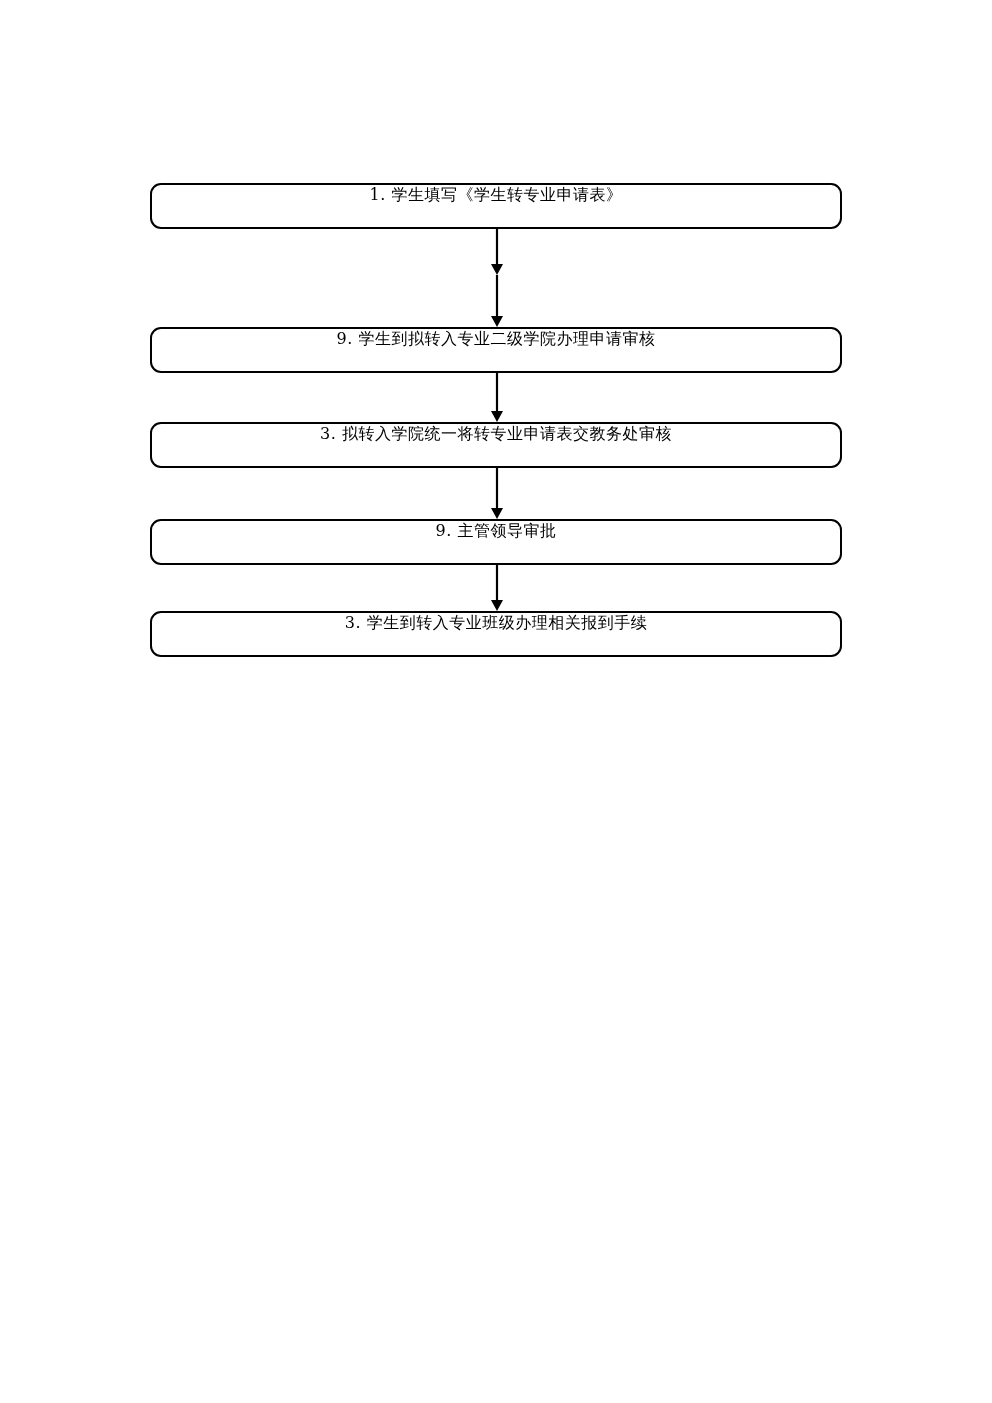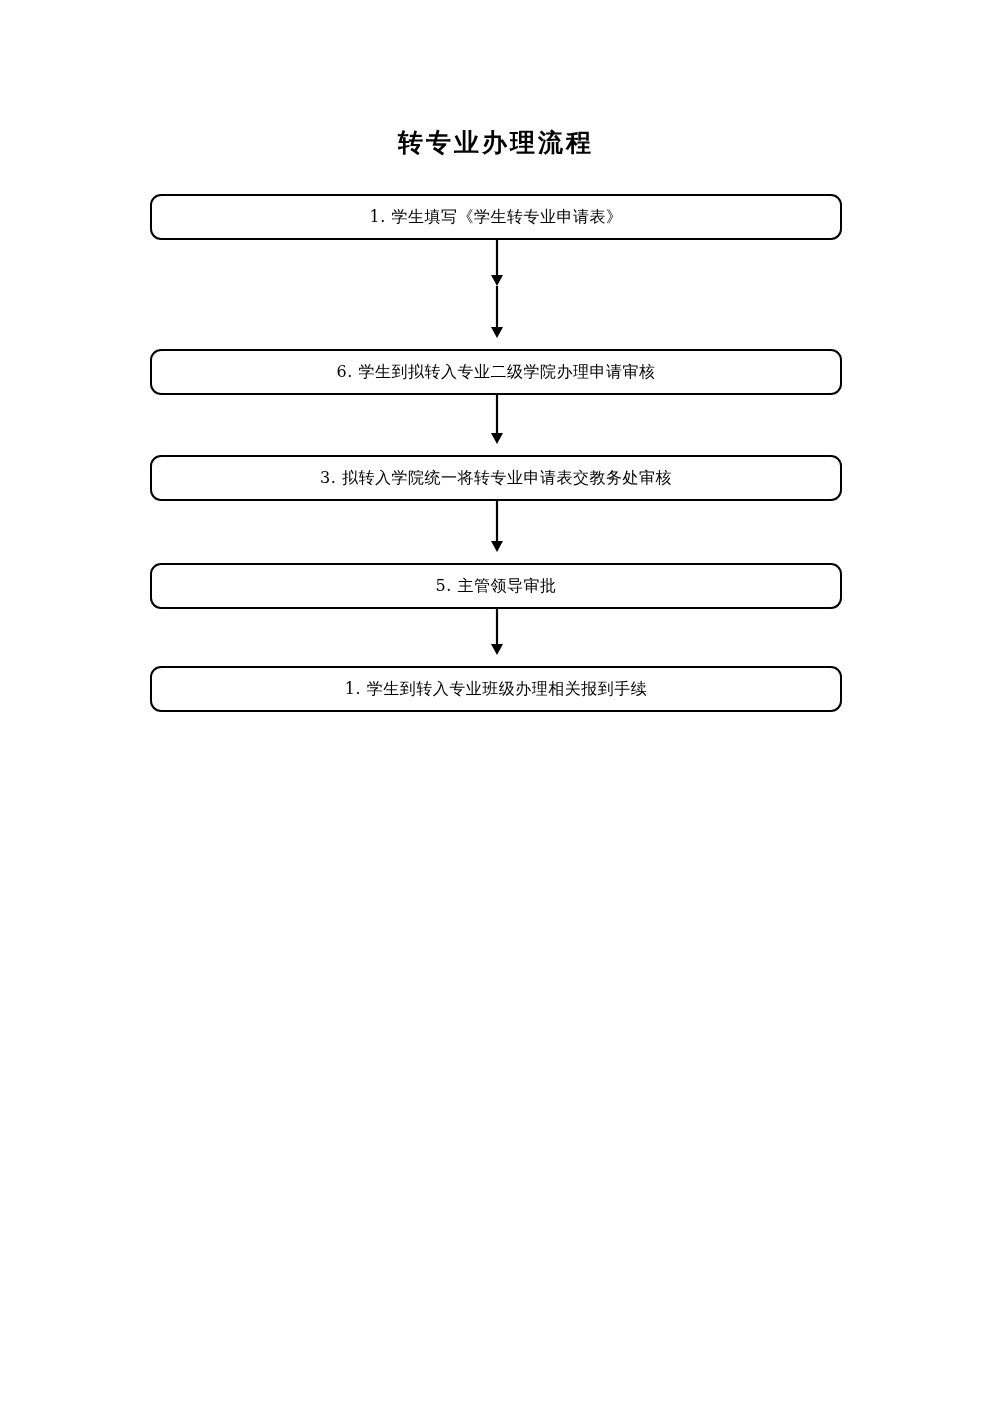--- a/index.html
+++ b/index.html
@@ -48,23 +48,21 @@
   
   .node {
     position: relative;
     box-sizing: border-box;
     width: 692px;
     height: 46px;
     border: 2px solid #000000;
     border-radius: 11px;
     background: #ffffff;
     display: flex;
-    align-items: center;
     justify-content: center;
-    margin-top: 11px;
   }
 
   .node-label {
     font-family: "DejaVu Serif", "Liberation Serif", serif;
     font-size: 16px;
     color: #000000;
     letter-spacing: 0.5px;
     line-height: 20px;
     white-space: nowrap;
     text-align: center;
@@ -88,21 +86,20 @@
   .gap-b { height: 52px; }
   .gap-c { height: 49px; }
   .gap-d { height: 51px; }
   .gap-e { height: 46px; }
 </style>
 </head>
 <body>
 
 <div class="page">
 
-  <div class="doc-title">转专业办理流程</div>
 
   <div class="flow">
 
     <div class="node">
       <span class="node-label">1. 学生填写《学生转专业申请表》</span>
     </div>
 
     <div class="connector gap-a">
       <svg width="692" height="46" viewBox="0 0 692 46" xmlns="http://www.w3.org/2000/svg" aria-hidden="true">
         <line x1="347" y1="0" x2="347" y2="37" stroke="#000000" stroke-width="2.2"></line>
@@ -112,21 +109,21 @@
 
 
     <div class="connector gap-b">
       <svg width="692" height="52" viewBox="0 0 692 52" xmlns="http://www.w3.org/2000/svg" aria-hidden="true">
         <line x1="347" y1="0" x2="347" y2="43" stroke="#000000" stroke-width="2.2"></line>
         <polygon points="341,41 353,41 347,52" fill="#000000"></polygon>
       </svg>
     </div>
 
     <div class="node">
-      <span class="node-label">6. 学生到拟转入专业二级学院办理申请审核</span>
+      <span class="node-label">9. 学生到拟转入专业二级学院办理申请审核</span>
     </div>
 
     <div class="connector gap-c">
       <svg width="692" height="49" viewBox="0 0 692 49" xmlns="http://www.w3.org/2000/svg" aria-hidden="true">
         <line x1="347" y1="0" x2="347" y2="40" stroke="#000000" stroke-width="2.2"></line>
         <polygon points="341,38 353,38 347,49" fill="#000000"></polygon>
       </svg>
     </div>
 
     <div class="node">
@@ -134,28 +131,28 @@
     </div>
 
     <div class="connector gap-d">
       <svg width="692" height="51" viewBox="0 0 692 51" xmlns="http://www.w3.org/2000/svg" aria-hidden="true">
         <line x1="347" y1="0" x2="347" y2="42" stroke="#000000" stroke-width="2.2"></line>
         <polygon points="341,40 353,40 347,51" fill="#000000"></polygon>
       </svg>
     </div>
 
     <div class="node">
-      <span class="node-label">5. 主管领导审批</span>
+      <span class="node-label">9. 主管领导审批</span>
     </div>
 
     <div class="connector gap-e">
       <svg width="692" height="46" viewBox="0 0 692 46" xmlns="http://www.w3.org/2000/svg" aria-hidden="true">
         <line x1="347" y1="0" x2="347" y2="37" stroke="#000000" stroke-width="2.2"></line>
         <polygon points="341,35 353,35 347,46" fill="#000000"></polygon>
       </svg>
     </div>
 
     <div class="node">
-      <span class="node-label">1. 学生到转入专业班级办理相关报到手续</span>
+      <span class="node-label">3. 学生到转入专业班级办理相关报到手续</span>
     </div>
 
   </div>
 </div>
 
 </body></html>

